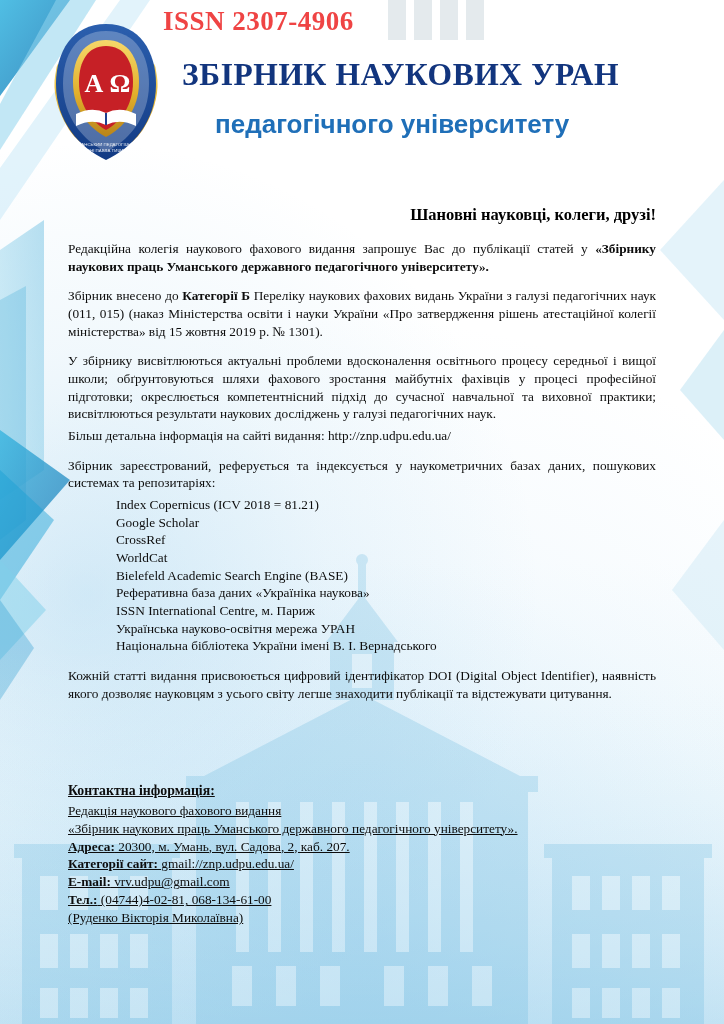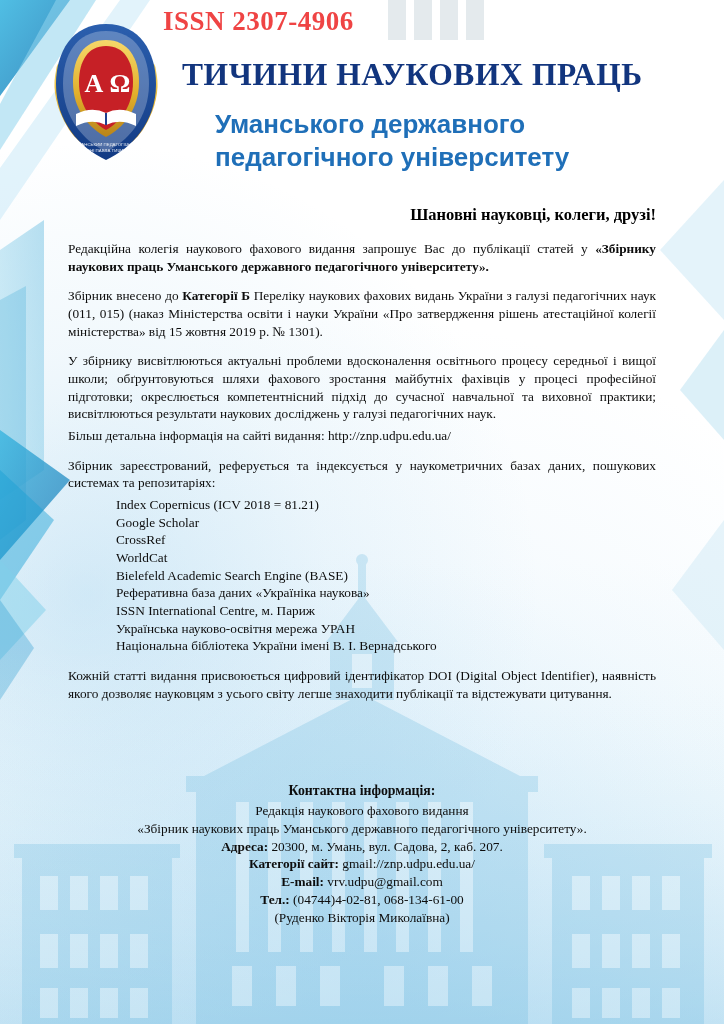--- a/index.html
+++ b/index.html
@@ -106,24 +106,25 @@
   .para.tight { margin-bottom: 4px; }
   .para b { font-weight: bold; }
 
   .list { margin: 0 0 12px 0; }
   .list div { text-align: left; margin-left: 48px; }
 
   .contacts {
     position: absolute;
     left: 68px; top: 782px;
     width: 588px;
-    text-align: center;
+    text-align: left;
     font-size: 13.3px;
     line-height: 1.35;
     color: #0d0d0d;
+    text-decoration: underline;
   }
   .contacts .ct-title { font-weight: bold; font-size: 13.8px; margin-bottom: 1px; }
   .contacts b { font-weight: bold; }
 </style>
 </head>
 <body>
 
 <div id="page">
 
   <div class="bg-layer">
@@ -285,23 +286,22 @@
       <text x="52" y="74" font-family="'Liberation Serif',serif" font-size="26" font-weight="bold" fill="#ffffff" text-anchor="middle">А</text>
       <text x="78" y="74" font-family="'Liberation Serif',serif" font-size="26" font-weight="bold" fill="#ffffff" text-anchor="middle">Ω</text>
 
       <g fill="#ffffff" opacity=".9" font-family="'Liberation Sans',sans-serif" font-size="4.4">
         <text x="64" y="128" text-anchor="middle">УМАНСЬКИЙ ПЕДАГОГІЧНИЙ</text>
         <text x="64" y="134" text-anchor="middle">ІМЕНІ ПАВЛА ТИЧИНИ</text>
       </g>
     </svg>
 
     <div class="issn">ISSN 2307-4906</div>
-    <div class="title-main">ТИЧИНИ НАУКОВИХ ПРАЦЬ</div>
+    <div class="title-main">ЗБІРНИК НАУКОВИХ УРАН</div>
     <div class="title-sub">
-      <div>Уманського державного</div>
       <div>педагогічного університету</div>
     </div>
   </div>
 
   <div class="content">
 
     <div class="greeting">Шановні науковці, колеги, друзі!</div>
 
     <p class="para">
       <span>Редакційна колегія наукового фахового видання запрошує Вас до публікації статей у </span><b>«Збірнику наукових праць Уманського державного педагогічного університету».</b>

